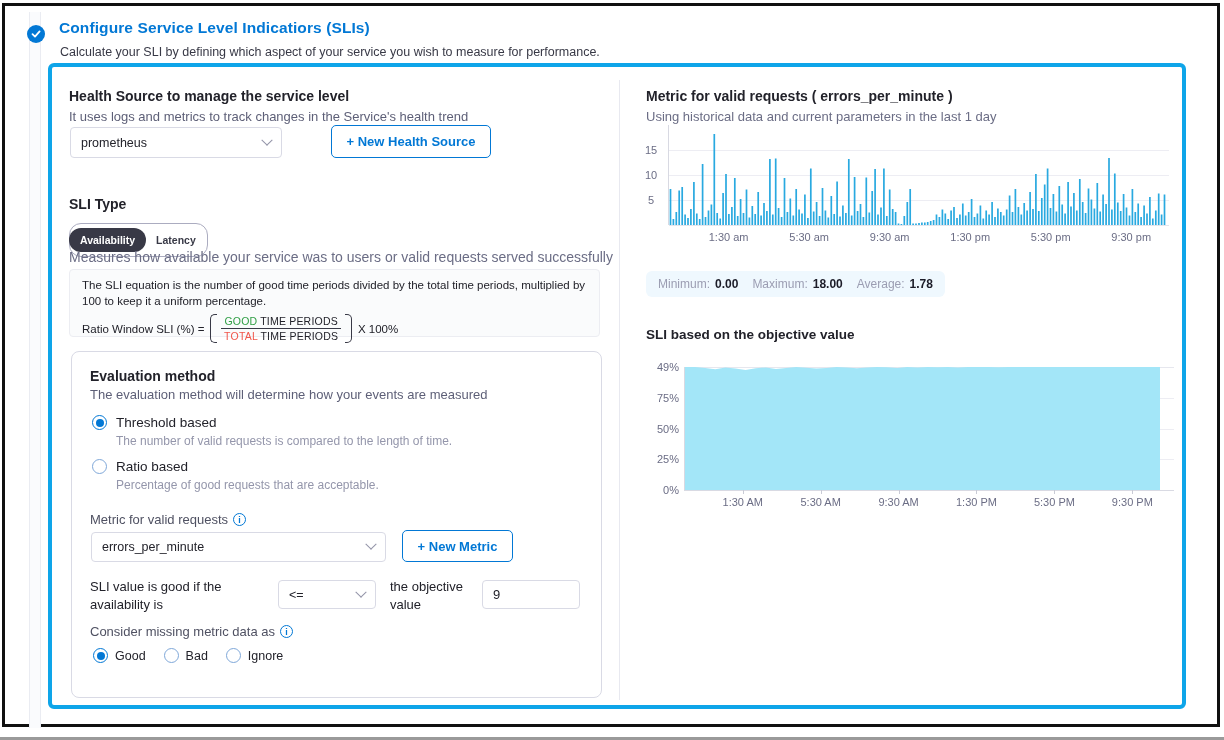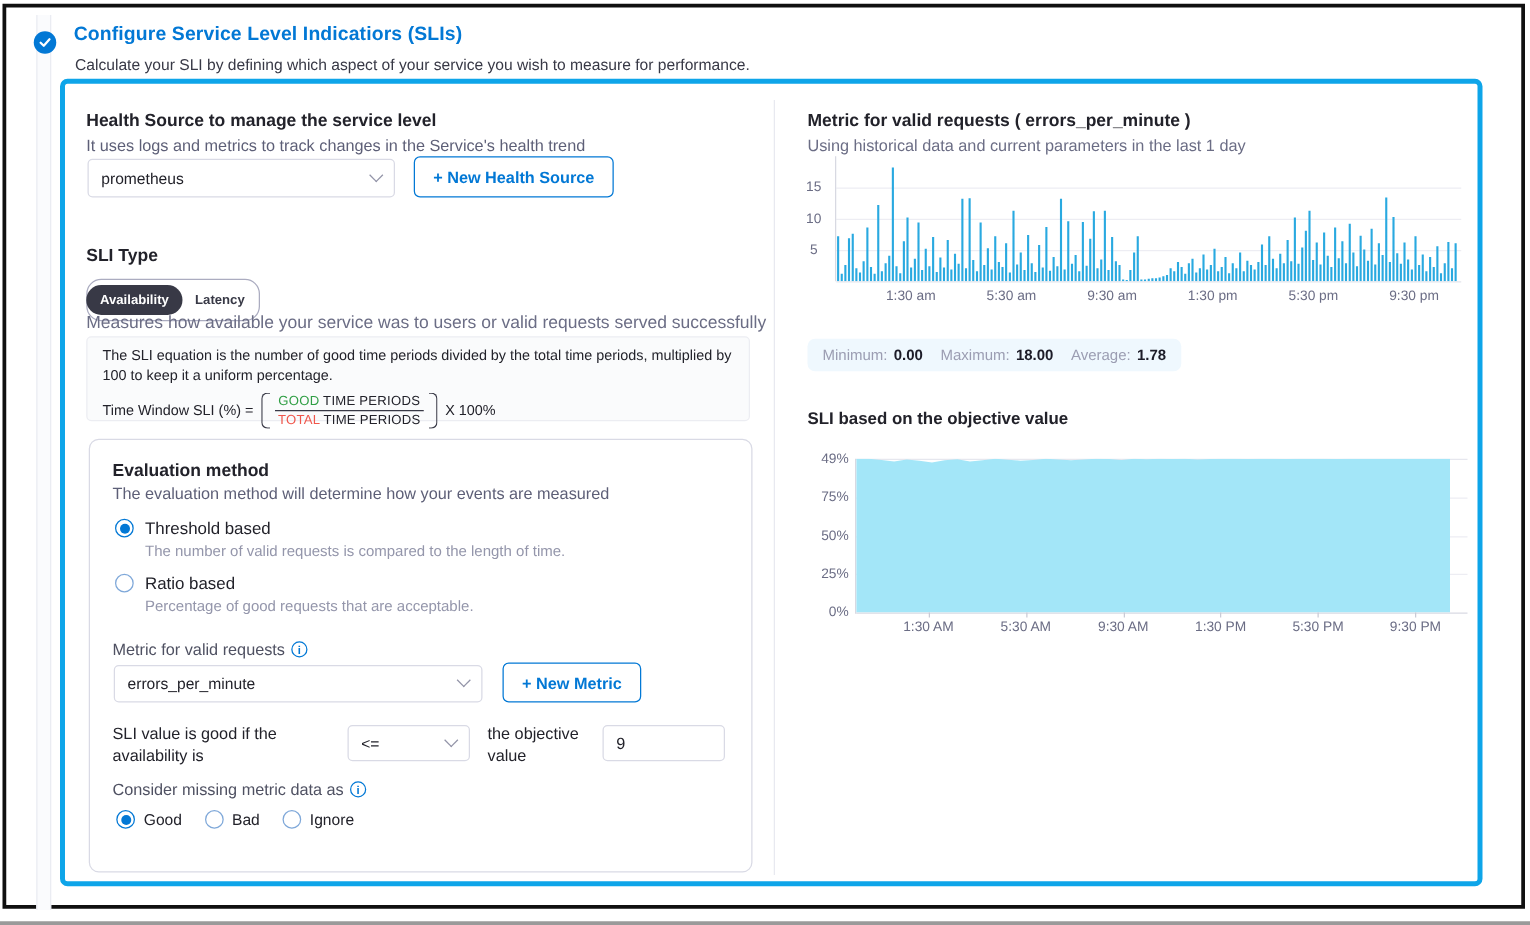--- a/index.html
+++ b/index.html
@@ -16,21 +16,21 @@
 
   .h14 { font-size:14px; font-weight:bold; color:#22222A; }
   .h13 { font-size:13.5px; font-weight:bold; color:#22222A; }
   .desc { font-size:13px; color:#5D5F77; }
   .muted { color:#6B6D85; }
 
   .hs-heading { position:absolute; left:17px; top:21px; }
   .hs-desc { position:absolute; left:17px; top:42px; }
   .select { position:absolute; background:#fff; border:1px solid #D9DAE5; border-radius:4px; display:flex; align-items:center; padding:0 10px; font-size:12.5px; color:#22222A; }
   .select .chev { margin-left:auto; width:8px; height:8px; border-right:1.6px solid #9394A8; border-bottom:1.6px solid #9394A8; transform:rotate(45deg) translate(-2px,-2px); }
-  .hs-select { left:18px; top:60px; width:246px; height:31px; }
+  .hs-select { left:18px; top:60px; width:212px; height:31px; }
   .btn-outline { position:absolute; display:flex; align-items:center; justify-content:center; gap:6px; background:#fff; border:1.4px solid #0278D5; border-radius:5px; color:#0278D5; font-size:13px; font-weight:bold; cursor:pointer; }
   .hs-btn { left:279px; top:58px; width:160px; height:33px; }
 
   .sli-type-heading { position:absolute; left:17px; top:129px; }
   .pill-toggle { position:absolute; left:17px; top:156px; display:inline-flex; align-items:center; border:1px solid #ABACC0; border-radius:12px; height:34px; background:#fff; }
   .pill-seg { padding:0 11px; font-size:10.5px; font-weight:bold; color:#383946; height:22px; display:flex; align-items:center; border-radius:12px; }
   .pill-seg.sel { background:#383946; color:#fff; margin:-1px; height:24px; }
   .measures { position:absolute; left:17px; top:182px; font-size:14px; color:#6B6D85; }
 
   .eq-box { position:absolute; left:17px; top:202px; width:531px; height:68px; background:#FAFBFC; border:1px solid #ECEDF2; border-radius:4px; padding:8px 12px; }
@@ -119,21 +119,21 @@
     <div class="h14 sli-type-heading">SLI Type</div>
     <div class="pill-toggle">
       <span class="pill-seg sel">Availability</span>
       <span class="pill-seg">Latency</span>
     </div>
     <div class="measures">Measures how available your service was to users or valid requests served successfully</div>
 
     <div class="eq-box">
       <div class="eq-text">The SLI equation is the number of good time periods divided by the total time periods, multiplied by 100 to keep it a uniform percentage.</div>
       <div class="eq-formula">
-        <span>Time Window SLI (%) =</span>
+        <span>Ratio Window SLI (%) =</span>
         <span class="frac-wrap">
           <span class="brk l"></span>
           <span class="frac">
             <span class="num"><span id="eq-good" style="color:#2F9E44">GOOD</span><span> TIME PERIODS</span></span>
             <span class="den"><span id="eq-total" style="color:#F0564B">TOTAL</span><span> TIME PERIODS</span></span>
           </span>
           <span class="brk r"></span>
         </span>
         <span>X 100%</span>
       </div>

